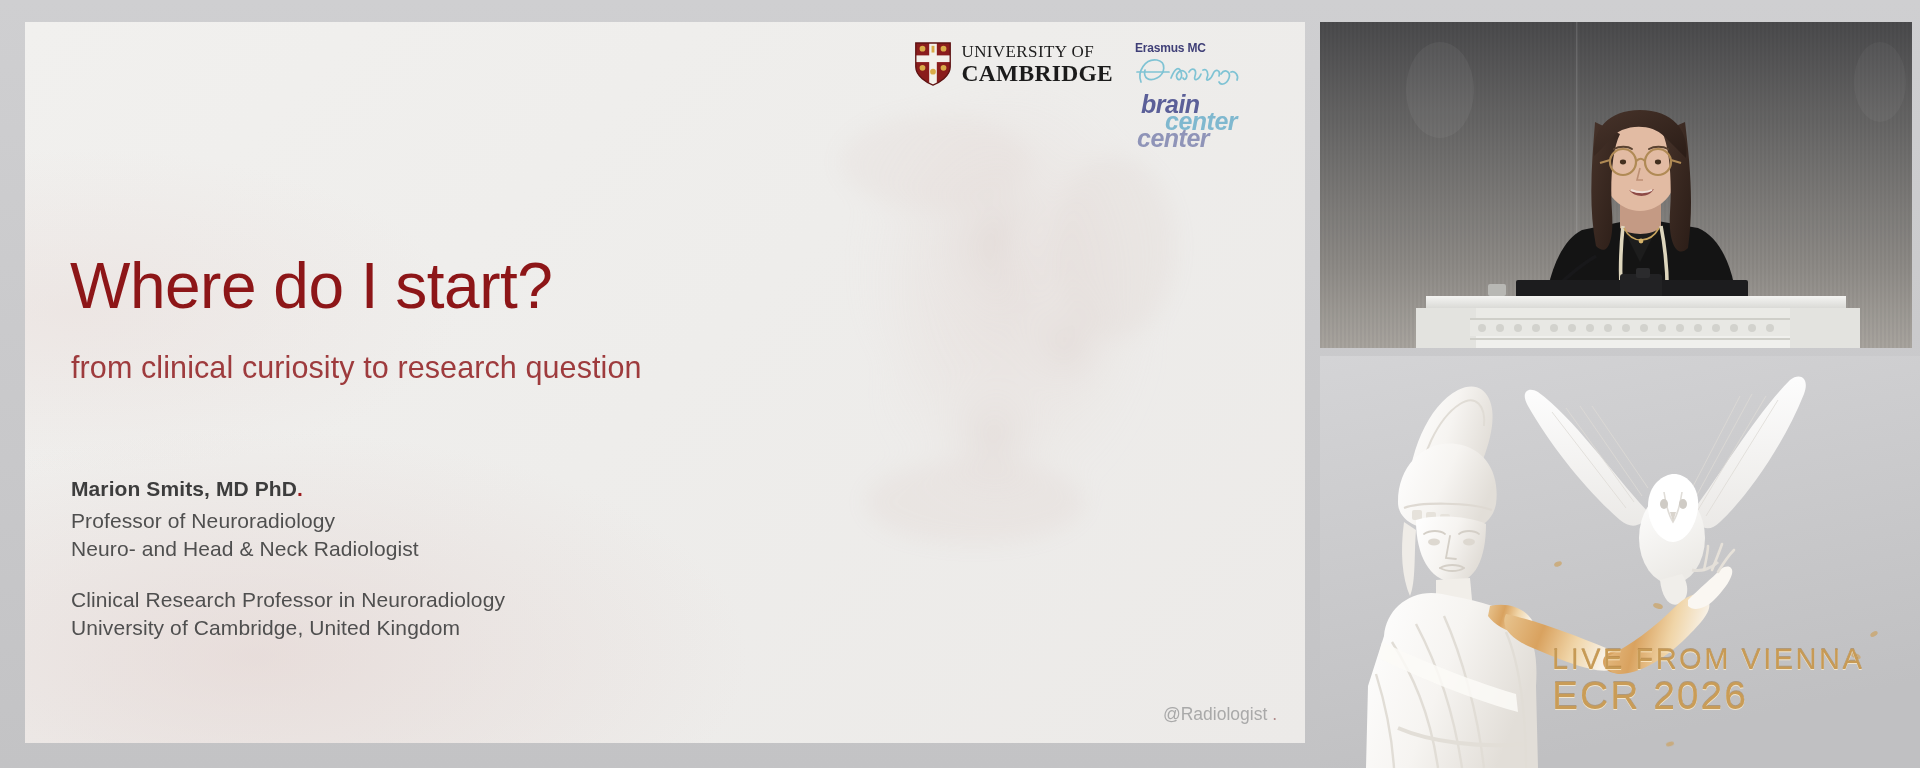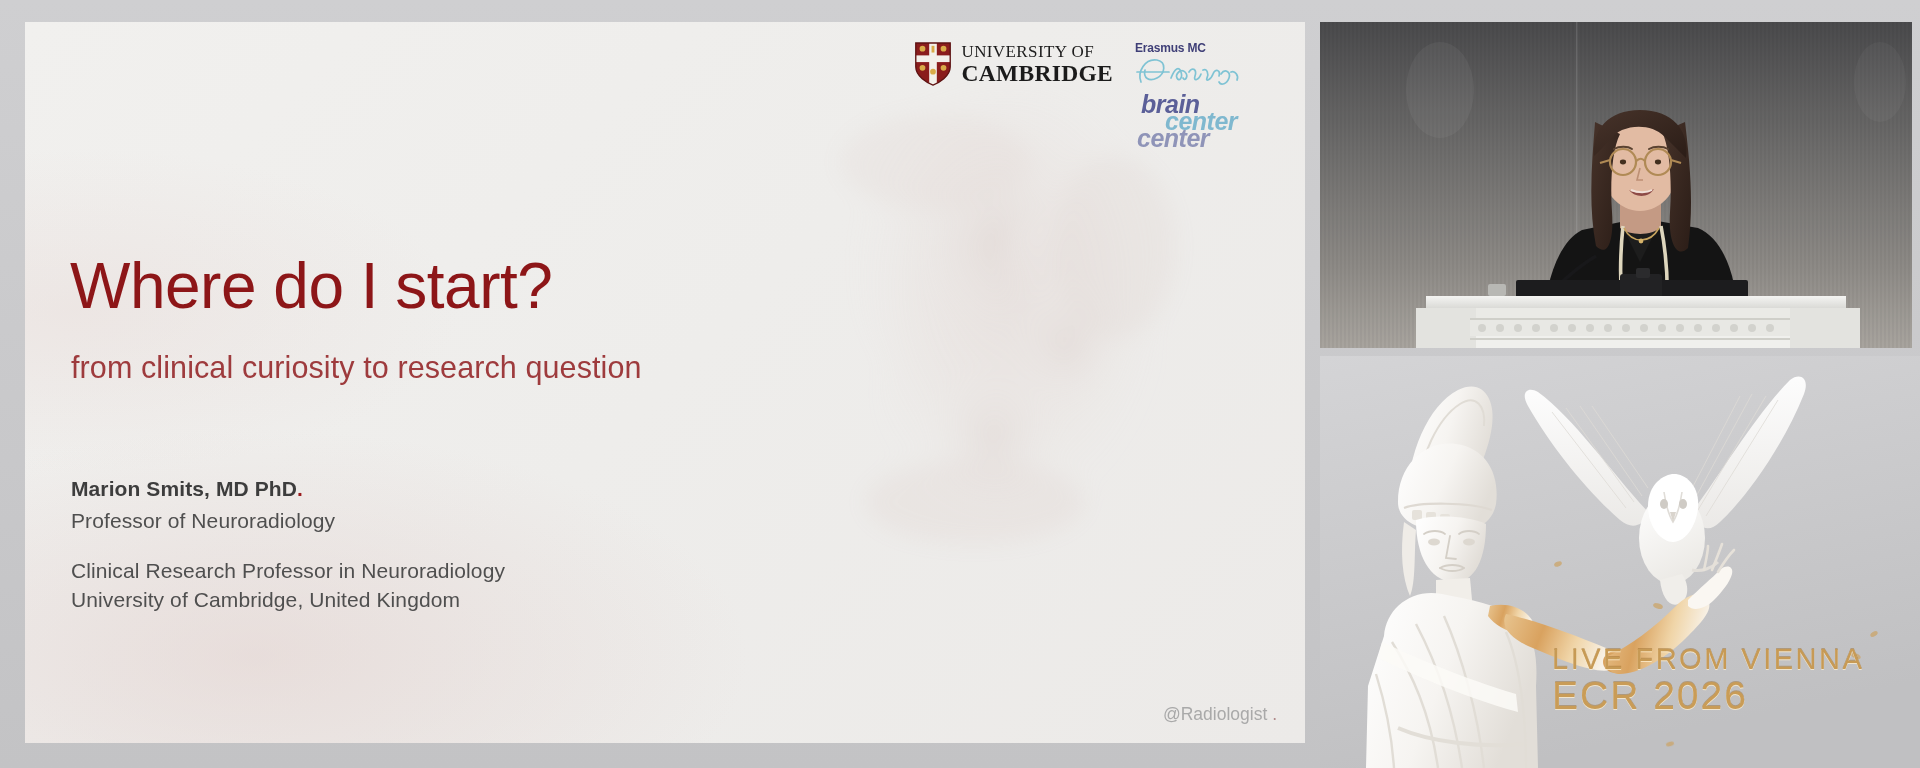--- a/index.html
+++ b/index.html
@@ -304,20 +304,21 @@
     </div>
 
     <h1 class="slide-title">Where do I start?</h1>
     <div class="slide-subtitle">from clinical curiosity to research question</div>
 
     <div class="author-block">
       <div class="author-name">
         <span>Marion Smits, MD PhD</span><span class="reddot">.</span>
       </div>
       <div class="author-line">Professor of Neuroradiology</div>
+      <div class="author-line">Neuro- and Head &amp; Neck Radiologist</div>
       <div class="author-group-2">
         <div class="author-line">Clinical Research Professor in Neuroradiology</div>
         <div class="author-line">University of Cambridge, United Kingdom</div>
       </div>
     </div>
 
     <div class="handle">
       <span>@Radiologist</span>
       <span class="reddot">.</span>
     </div>

